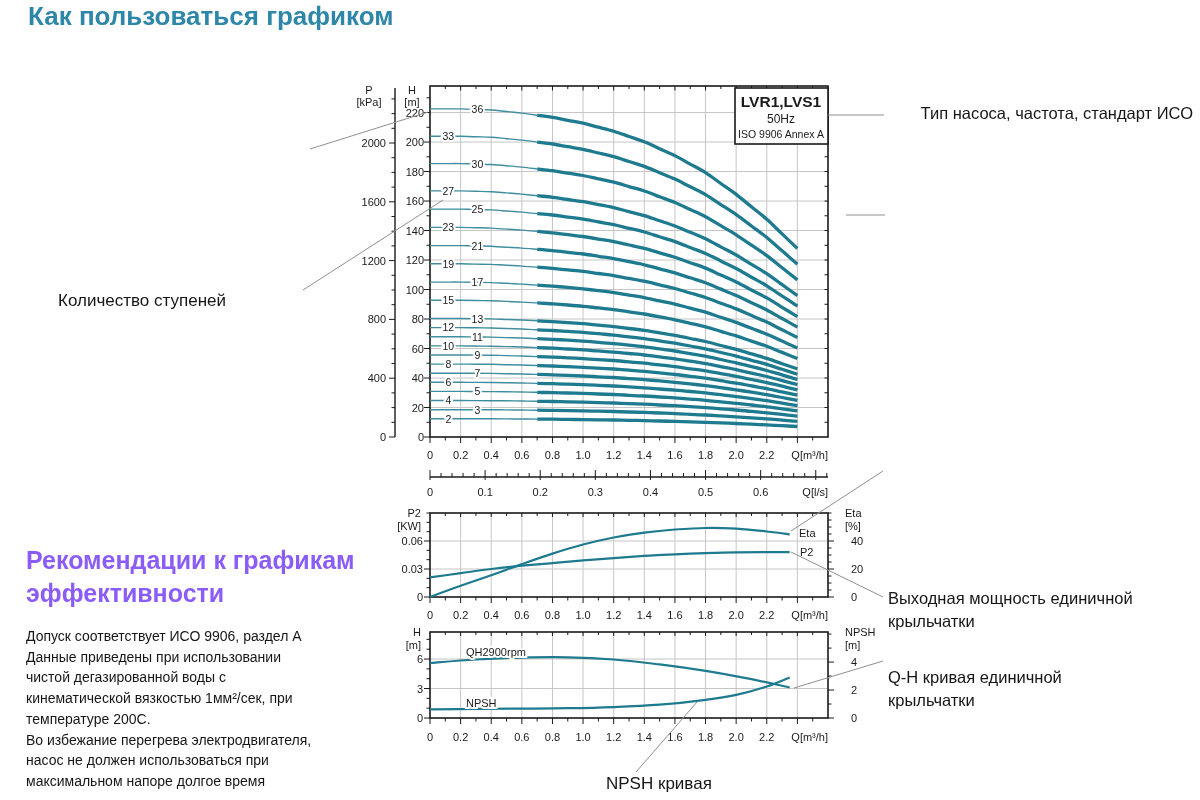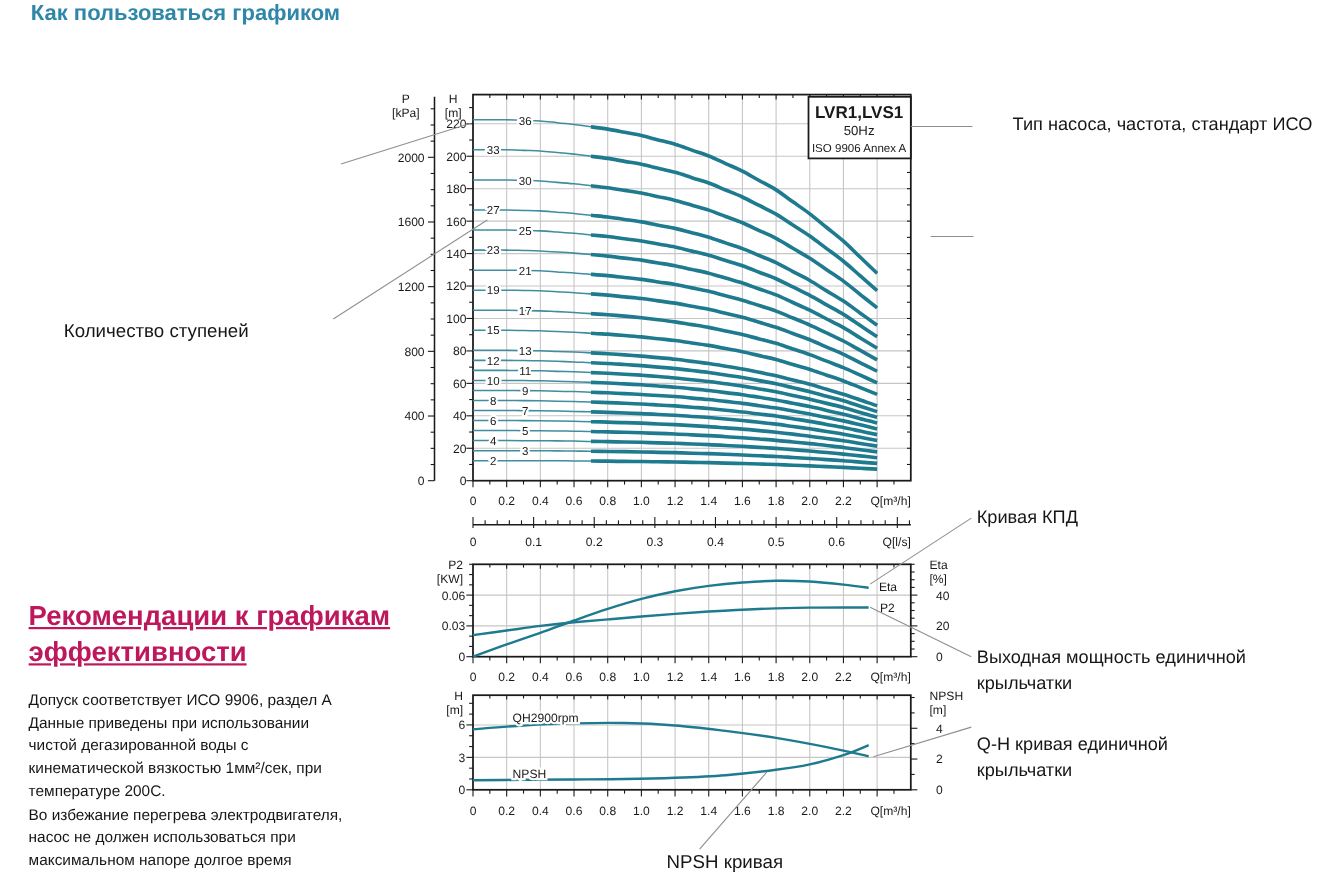--- a/index.html
+++ b/index.html
@@ -1,30 +1,30 @@
 <!DOCTYPE html>
 <html><head>
 <meta charset="utf-8">
 <style>
   html,body{margin:0;padding:0;background:#fff;}
   .page{position:relative;width:1200px;height:800px;background:#fff;overflow:hidden;
         font-family:"Liberation Sans",sans-serif;color:#161616;}
   #fig{position:absolute;left:0;top:0;z-index:0;}
   .txt{position:absolute;z-index:1;white-space:pre-line;}
-  #title{position:absolute;left:28px;top:1px;z-index:1;margin:0;font-size:20px;font-weight:bold;color:#2e86a8;text-align:center;}
+  #title{position:absolute;left:28px;top:1px;z-index:1;margin:0;font-size:26px;font-weight:bold;color:#2e86a8;text-align:center;}
   .ann-left{left:23px;top:151px;width:320px;font-size:17px;line-height:20px;}
   .ann-stages{left:58px;top:291px;width:240px;font-size:17px;text-align:left;}
   .rcol{left:888px;width:305px;font-size:16.5px;line-height:18.7px;}
   .r1{top:104px;text-align:right;}
   .r2{top:197px;}
   .r3{top:461px;}
   .r4{top:587px;line-height:23px;}
   .r5{top:666px;line-height:23px;}
   .npsh{left:563px;top:774px;font-size:17px;margin-left:43px;}
-  .rec-h{left:26px;top:544px;font-size:25px;line-height:33px;font-weight:bold;color:#be185d;text-decoration:underline;}
+  .rec-h{left:26px;top:544px;font-size:25px;line-height:33px;font-weight:bold;color:#8b5cf6;}
   .rec-b{left:26px;top:626px;width:380px;font-size:14px;line-height:20.7px;}
 </style>
 </head>
 <body>
 
 <div class="page">
   <h1 id="title">Как пользоваться графиком</h1>
   <svg id="fig" width="1200" height="800">
       <g>
         <line x1="460.61538461538464" y1="86" x2="460.61538461538464" y2="437" stroke="#c6c6c6" stroke-width="1"></line>
@@ -563,21 +563,20 @@
         <line x1="791" y1="531" x2="883" y2="471" stroke="#8f8f8f" stroke-width="1"></line>
         <line x1="791" y1="552" x2="883" y2="597" stroke="#8f8f8f" stroke-width="1"></line>
         <line x1="794" y1="688" x2="883" y2="661" stroke="#8f8f8f" stroke-width="1"></line>
         <line x1="636" y1="772" x2="697" y2="702" stroke="#8f8f8f" stroke-width="1"></line>
       </g>
     </svg>
 
   <div class="txt ann-stages">Количество ступеней</div>
 
   <div class="txt rcol r1">Тип насоса, частота, стандарт ИСО</div>
-  <div class="txt rcol r3">Кривая КПД</div>
   <div class="txt rcol r4">Выходная мощность единичной
 крыльчатки</div>
   <div class="txt rcol r5">Q-H кривая единичной
 крыльчатки</div>
   <div class="txt npsh">NPSH кривая</div>
 
   <div class="txt rec-h">Рекомендации к графикам
 эффективности</div>
   <div class="txt rec-b">Допуск соответствует ИСО 9906, раздел А
 Данные приведены при использовании

